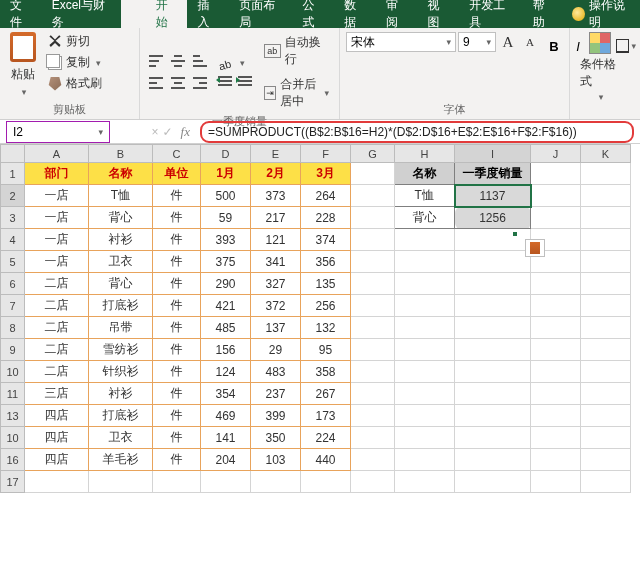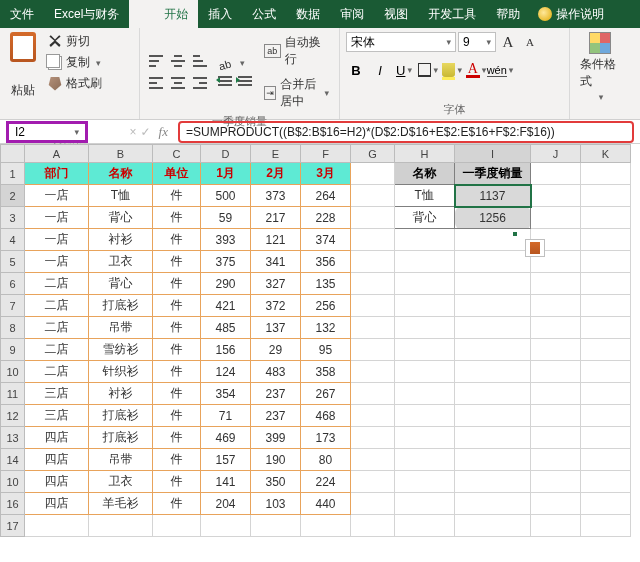--- a/index.html
+++ b/index.html
@@ -12,21 +12,21 @@
   .tell-me { display: flex; align-items: center; gap: 4px; padding: 0 8px; }
   .bulb { width: 14px; height: 14px; border-radius: 50%; background: radial-gradient(circle at 40% 40%, #ffe89a, #e0a800); display: inline-block; }
 
   
   .ribbon { background: #f3f2f1; display: flex; border-bottom: 1px solid #d0d0d0; height: 92px; }
   .group { border-right: 1px solid #d9d9d9; display: flex; flex-direction: column; justify-content: space-between; padding: 4px 6px 2px 6px; }
   .group-label { text-align: center; font-size: 11px; color: #666; padding-top: 2px; }
   .group-content { display: flex; gap: 6px; align-items: flex-start; }
   .btn-col { display: flex; flex-direction: column; gap: 2px; }
   .btn-row { display: flex; align-items: center; gap: 4px; padding: 1px 2px; font-size: 12px; color: #333; }
-  .paste-big { display: flex; flex-direction: column; align-items: center; gap: 20px; font-size: 12px; color: #333; padding: 0 4px; }
+  .paste-big { display: flex; flex-direction: column; align-items: center; gap: 4px; font-size: 12px; color: #333; padding: 0 4px; }
   .clipboard-icon { width: 26px; height: 30px; background: linear-gradient(#d46a2a,#b85620); border-radius: 3px; position: relative; }
   .clipboard-icon::before { content: ""; position: absolute; top: 4px; left: 3px; right: 3px; bottom: 3px; background: #fff; }
   .brush-icon { width: 14px; height: 14px; background: linear-gradient(135deg,#b5917a,#8a6a55); clip-path: polygon(20% 0,80% 0,95% 60%,50% 100%,5% 60%); }
   .scissors-icon { width:14px;height:14px;background:#333;clip-path:polygon(10% 15%,45% 45%,10% 75%,20% 90%,50% 60%,80% 90%,90% 75%,55% 45%,90% 15%,80% 5%,50% 35%,20% 5%);}
   .copy-icon { width:14px;height:14px;border:1px solid #999;background:#fff;position:relative; }
   .copy-icon::after{content:"";position:absolute;top:-3px;left:-3px;width:12px;height:12px;border:1px solid #999;background:#fff;}
   .dd { font-size: 9px; color: #666; margin-left: 2px; }
 
   .align-grid { display: grid; grid-template-columns: repeat(3, 20px); grid-auto-rows: 20px; gap: 2px; }
   .align-cell { border: 1px solid transparent; display:flex;align-items:center;justify-content:center; }
@@ -49,55 +49,56 @@
   .fill-icon{width:16px;height:14px;background:linear-gradient(#e8d860,#c9b833);border-radius:0 0 3px 3px;position:relative;}
   .fill-icon::after{content:"";position:absolute;bottom:-3px;left:0;right:0;height:3px;background:#fdec5a;}
   .font-A{font-family:"Times New Roman",serif;font-size:14px;color:#c00;border-bottom:3px solid #c00;line-height:12px;padding:0 2px;}
   .font-A.big{color:#333;border:none;font-size:15px;}
   .font-A.small{color:#333;border:none;font-size:11px;}
   .cond-fmt{display:flex;flex-direction:column;align-items:center;font-size:12px;color:#333;gap:2px;padding:0 4px;}
   .cond-icon{width:22px;height:22px;background:conic-gradient(#e06666 0 25%, #6fa8dc 0 50%, #93c47d 0 75%, #ffd966 0 100%);border:1px solid #888;}
 
   
   .namebox-row{display:flex;align-items:center;height:24px;border-bottom:1px solid #d0d0d0;gap:0;}
-  .namebox{width:82px;height:22px;border:3px solid #a21caf;background:#fff;display:flex;align-items:center;padding:0 6px;font-size:12px;margin-left:6px;}
+  .namebox{width:104px;height:22px;border:1px solid #a21caf;background:#fff;display:flex;align-items:center;padding:0 6px;font-size:12px;margin-left:6px;}
   .fx-divider{width:90px;display:flex;gap:4px;align-items:center;justify-content:flex-end;padding-right:6px;color:#bbb;}
   .fx-btn{font-style:italic;font-family:"Times New Roman",serif;color:#888;font-size:13px;padding:0 4px;}
-  .formula-wrap{flex:1;border:2px solid #e23b3b;border-radius:4px;height:22px;display:flex;align-items:center;padding:0 6px;font-size:12px;color:#222;margin-right:6px;}
+  .formula-wrap{flex:1;border:2px solid #e23b3b;border-radius:9px;height:22px;display:flex;align-items:center;padding:0 6px;font-size:12px;color:#222;margin-right:6px;}
 
   .pointer-arrow{position:absolute;left:415px;top:156px;}
   .pointer-arrow svg{overflow:visible;}
 
   
   .sheet-wrap{position:relative;overflow:hidden;height:calc(562px - 28px - 92px - 24px);}
   table.sheet{border-collapse:collapse;width:auto;}
   .colhdr th{background:#e6e6e6;border:1px solid #bcbcbc;font-weight:normal;font-size:11px;color:#444;height:18px;}
   .colhdr th.sel{background:#d4d4d4;}
   .rowhdr{background:#e6e6e6;border:1px solid #bcbcbc;text-align:center;font-size:11px;color:#444;width:24px;}
   .rowhdr.sel{background:#d4d4d4;}
   td.cell{border:1px solid #d4d4d4;height:22px;text-align:center;font-size:12px;color:#333;background:#fff;}
   .colA{width:64px;} .colB{width:64px;} .colC{width:48px;} .colD{width:50px;} .colE{width:50px;} .colF{width:50px;} .colG{width:44px;} .colH{width:60px;} .colI{width:76px;} .colJ{width:50px;} .colK{width:50px;}
   td.ob{border:1px solid #e8a35b;}
-  td.hdr-or{background:#5eead4;color:#c00;font-weight:bold;}
+  td.hdr-or{background:#fde047;color:#c00;font-weight:bold;}
   td.hdr-grey{background:#d0d0d0;color:#000;font-weight:bold;border:1px solid #7f7f7f;}
   td.gb{border:1px solid #7f7f7f;}
   td.selcell{background:#d9d9d9;border:2px solid #217346 !important;}
   .corner{width:24px;height:18px;background:#e6e6e6;border:1px solid #bcbcbc;}
   .fillhandle{position:absolute;width:6px;height:6px;background:#217346;border:1px solid #fff;}
   .paste-opt{position:absolute;width:20px;height:18px;border:1px solid #bfbfbf;background:#fff;display:flex;align-items:center;justify-content:center;}
   .paste-opt .pi{width:10px;height:12px;background:linear-gradient(#d46a2a,#b85620);}
 </style>
 </head>
 <body>
 
 <div class="tabs">
   <div class="tab">文件</div>
   <div class="tab">Excel与财务</div>
   <div class="tab active">开始</div>
   <div class="tab">插入</div>
+  <div class="tab">页面布局</div>
   <div class="tab">公式</div>
   <div class="tab">数据</div>
   <div class="tab">审阅</div>
   <div class="tab">视图</div>
   <div class="tab">开发工具</div>
   <div class="tab">帮助</div>
   <div class="tell-me">
     <span class="bulb"></span>
     <span>操作说明</span>
   </div>
@@ -206,21 +207,21 @@
             <span>合并后居中</span>
             <span class="dd">▾</span>
           </div>
         </div>
       </div>
     </div>
     <div class="group-label">一季度销量</div>
   </div>
 
   <div class="group" style="width:230px">
-    <div class="group-content" style="flex-direction:column;gap:4px;width:100%;">
+    <div class="group-content" style="flex-direction:row;gap:4px;width:100%;">
       <div class="font-row">
         <div class="font-select" style="width:110px">
           <span>宋体</span>
           <span class="dd" style="margin-left:auto">▾</span>
         </div>
         <div class="font-select" style="width:38px">
           <span>9</span>
           <span class="dd" style="margin-left:auto">▾</span>
         </div>
         <div class="biu">
@@ -464,55 +465,27 @@
           <td class="cell ob">354</td>
           <td class="cell ob">237</td>
           <td class="cell ob">267</td>
           <td class="cell"></td>
           <td class="cell"></td>
           <td class="cell" style=""></td>
           <td class="cell"></td>
           <td class="cell"></td>
         </tr>
         <tr>
-          <td class="rowhdr">12</td>
-          <td class="cell ob">三店</td>
-          <td class="cell ob">打底衫</td>
-          <td class="cell ob">件</td>
-          <td class="cell ob">71</td>
-          <td class="cell ob">237</td>
-          <td class="cell ob">468</td>
-          <td class="cell"></td>
-          <td class="cell"></td>
-          <td class="cell" style=""></td>
-          <td class="cell"></td>
-          <td class="cell"></td>
-        </tr>
-        <tr>
           <td class="rowhdr">13</td>
           <td class="cell ob">四店</td>
           <td class="cell ob">打底衫</td>
           <td class="cell ob">件</td>
           <td class="cell ob">469</td>
           <td class="cell ob">399</td>
           <td class="cell ob">173</td>
-          <td class="cell"></td>
-          <td class="cell"></td>
-          <td class="cell" style=""></td>
-          <td class="cell"></td>
-          <td class="cell"></td>
-        </tr>
-        <tr>
-          <td class="rowhdr">14</td>
-          <td class="cell ob">四店</td>
-          <td class="cell ob">吊带</td>
-          <td class="cell ob">件</td>
-          <td class="cell ob">157</td>
-          <td class="cell ob">190</td>
-          <td class="cell ob">80</td>
           <td class="cell"></td>
           <td class="cell"></td>
           <td class="cell" style=""></td>
           <td class="cell"></td>
           <td class="cell"></td>
         </tr>
         <tr>
           <td class="rowhdr">10</td>
           <td class="cell ob">四店</td>
           <td class="cell ob">卫衣</td>

